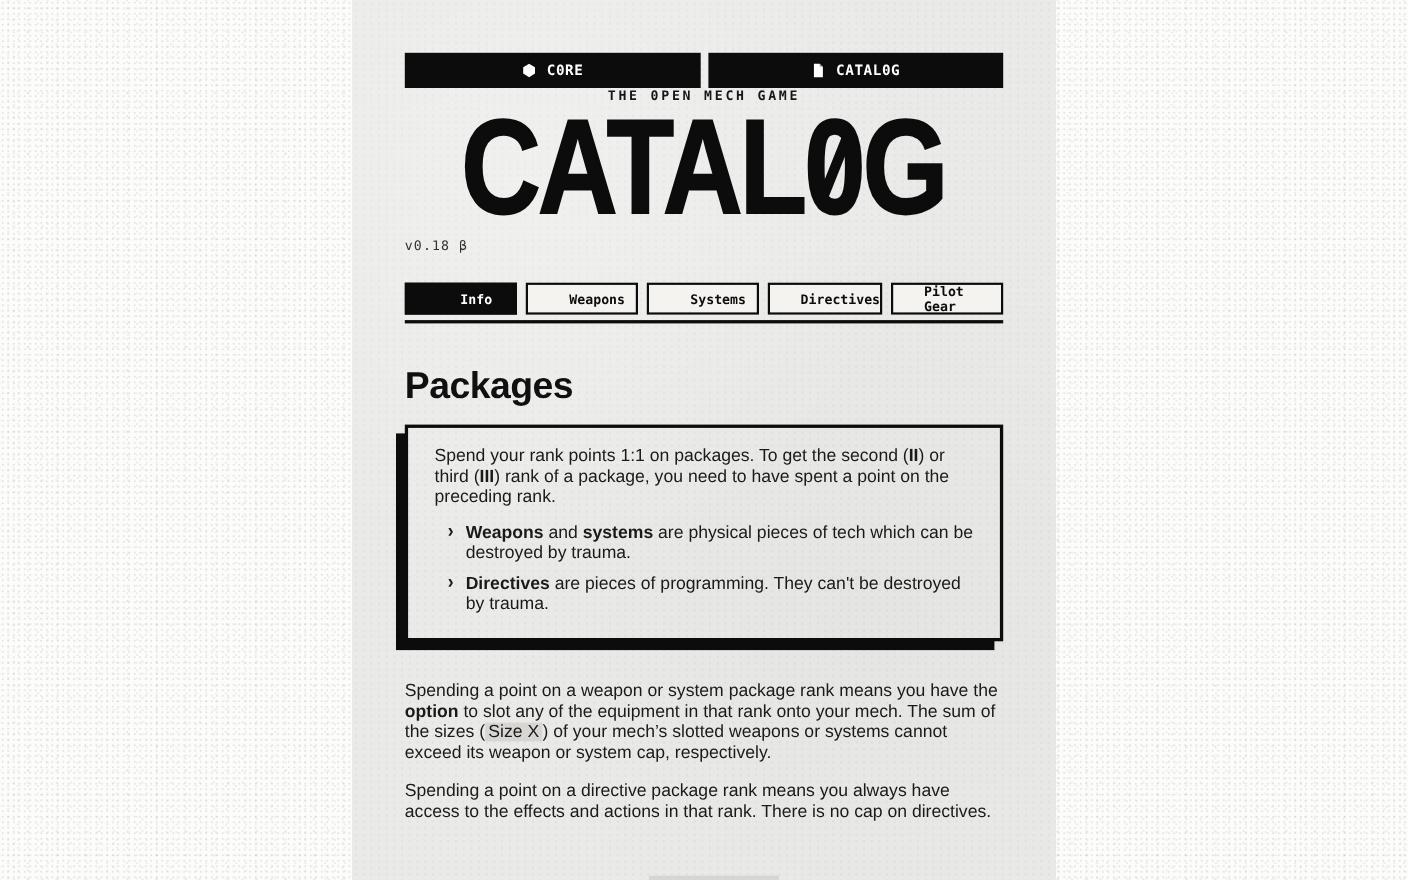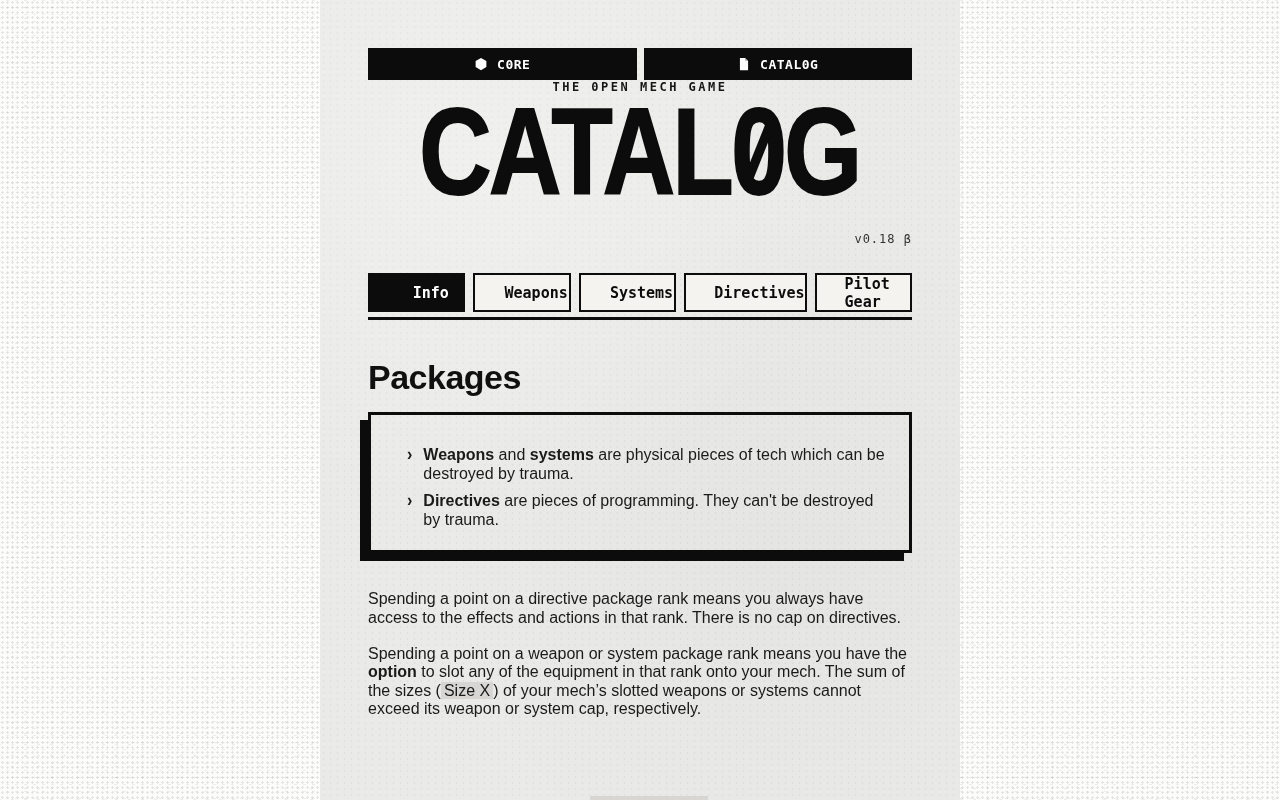--- a/index.html
+++ b/index.html
@@ -54,33 +54,33 @@
     white-space: nowrap;
   }
   .title-text { display: inline-block; transform: scaleX(.82); transform-origin: center; }
   .rt-zero { position: relative; display: inline-block; }
   .rt-zero::after {
     content: ""; position: absolute; left: 51%; top: 53%;
     width: 11px; height: 64px; background: #0c0c0c;
     transform: translate(-50%,-50%) rotate(26deg);
   }
   .version {
-    margin-top: 24px; text-align: right;
+    margin-top: 8px; text-align: left;
     font-family: "DejaVu Sans Mono", "Liberation Mono", monospace;
     font-size: 12px; letter-spacing: 1px; color: #333;
   }
 
   
   .tabs { display: flex; gap: 8px; margin-top: 27px; }
   .tab {
-    flex: 1; height: 39px;
+    flex: 1; height: 29px;
     border: 2px solid #0c0c0c; background: #f4f3f0; color: #0c0c0c;
     display: flex; align-items: center; justify-content: center;
     font-family: "DejaVu Sans Mono", "Liberation Mono", monospace;
-    font-size: 15px; font-weight: bold; cursor: pointer; padding-left: 28px;
+    font-size: 12px; font-weight: bold; cursor: pointer; padding-left: 28px;
   }
   .tab.active { background: #0c0c0c; color: #fff; }
   .tabs-rule { height: 3px; background: #0c0c0c; margin-top: 5px; }
 
   
   h1.page-heading { margin: 38px 0 8px; font-size: 34px; letter-spacing: -.5px; color: #101010; }
   .callout {
     margin-top: 15px;
     border: 3px solid #0c0c0c;
     box-shadow: -8px 8px 0 #0c0c0c;
@@ -130,32 +130,33 @@
     <div class="tab">Weapons</div>
     <div class="tab">Systems</div>
     <div class="tab">Directives</div>
     <div class="tab">Pilot Gear</div>
   </div>
   <div class="tabs-rule"></div>
 
   <h1 class="page-heading">Packages</h1>
 
   <div class="callout">
+    <div class="callout-intro"><span>Spend your rank points 1:1 on packages. To get the second (</span><span class="rt-bold">II</span><span>) or third (</span><span class="rt-bold">III</span><span>) rank of a package, you need to have spent a point on the preceding rank.</span></div>
     <ul>
       <li>
         <span class="chevron">›</span>
         <span><span class="rt-bold">Weapons</span><span> and </span><span class="rt-bold">systems</span><span> are physical pieces of tech which can be destroyed by trauma.</span></span>
       </li>
       <li>
         <span class="chevron">›</span>
         <span><span class="rt-bold">Directives</span><span> are pieces of programming. They can't be destroyed by trauma.</span></span>
       </li>
     </ul>
   </div>
 
   <div class="body-copy">
+    <p><span>Spending a point on a weapon or system package rank means you have the </span><span class="rt-bold">option</span><span> to slot any of the equipment in that rank onto your mech. The sum of the sizes (</span><span class="rt-tag">Size X</span><span>) of your mech’s slotted weapons or systems cannot exceed its weapon or system cap, respectively.</span></p>
     <p><span>Spending a point on a directive package rank means you always have access to the effects and actions in that rank. There is no cap on directives.</span></p>
-    <p><span>Spending a point on a weapon or system package rank means you have the </span><span class="rt-bold">option</span><span> to slot any of the equipment in that rank onto your mech. The sum of the sizes (</span><span class="rt-tag">Size X</span><span>) of your mech’s slotted weapons or systems cannot exceed its weapon or system cap, respectively.</span></p>
 
   </div>
 
   <div class="cutoff-tag"></div>
 </div>
 
 </body></html>

